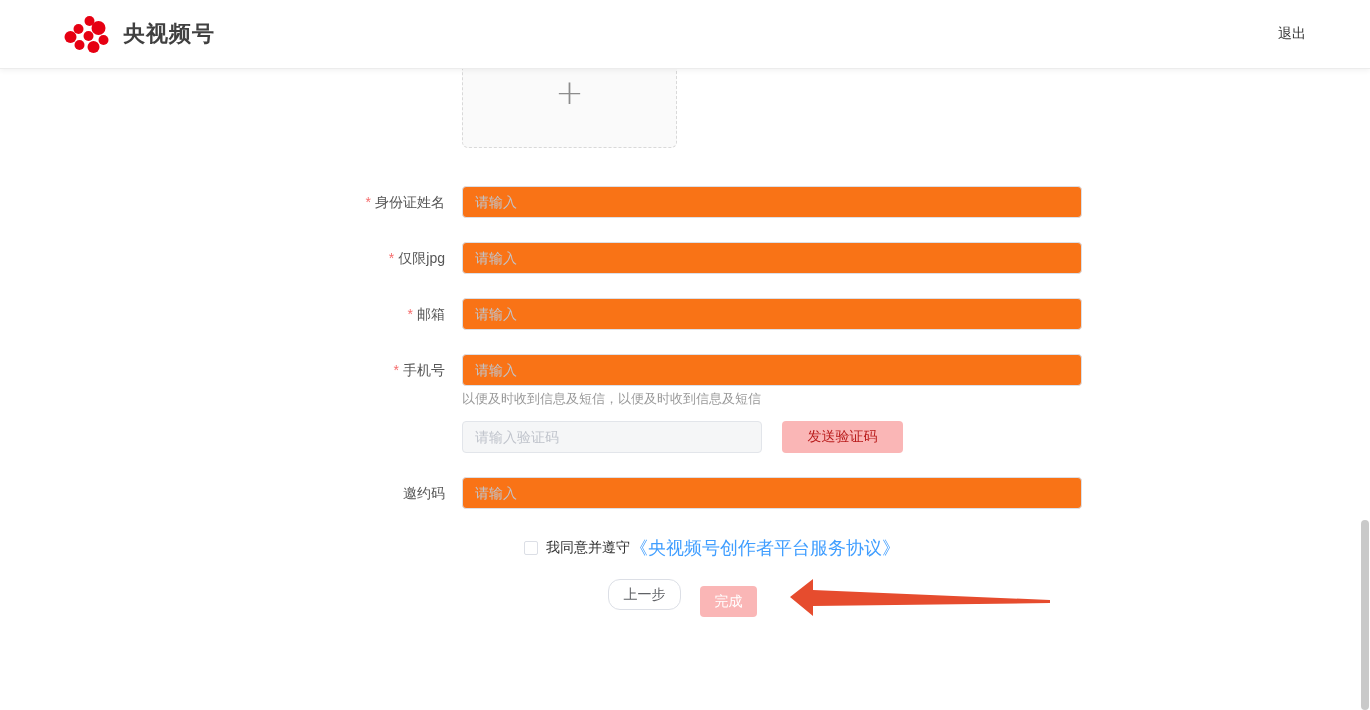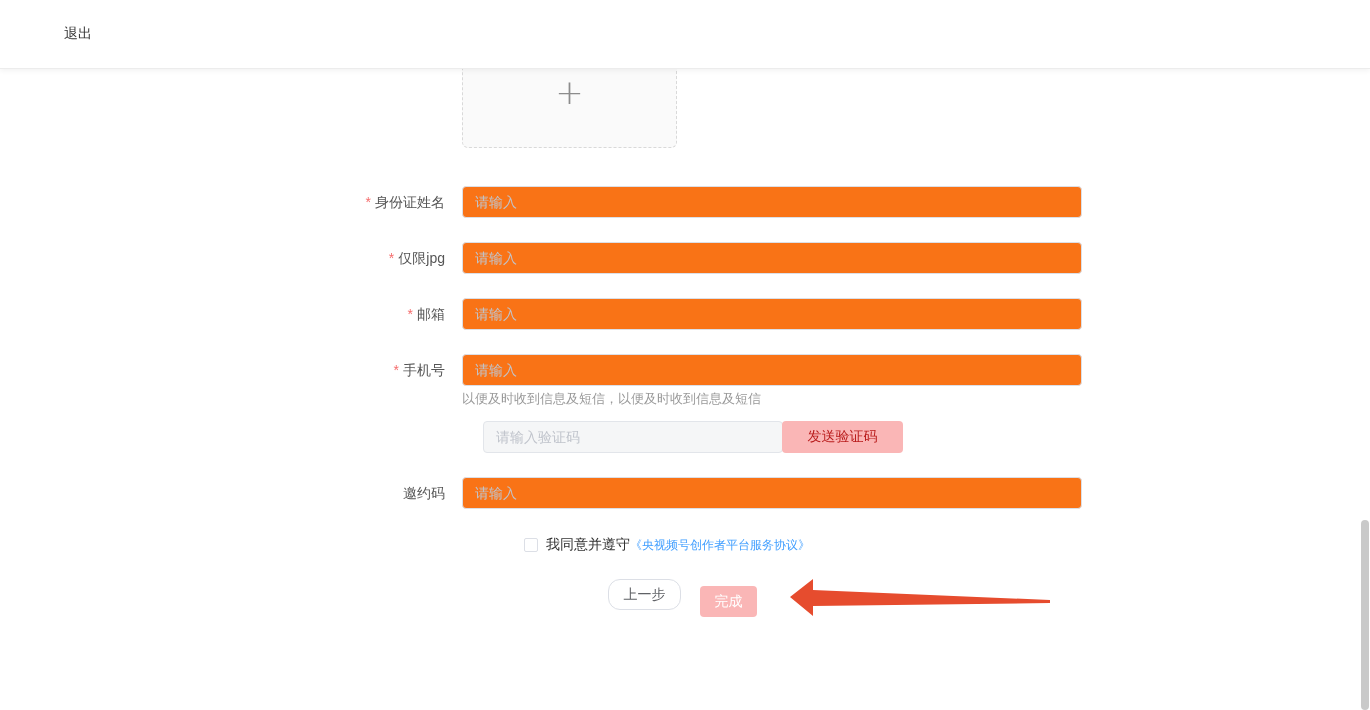--- a/index.html
+++ b/index.html
@@ -33,40 +33,55 @@
   .helper { position:absolute; left:462px; font-size:13px; color:#999; }
 
   .send-btn { position:absolute; left:782px; top:421px; width:121px; height:32px;
     background:#fab6b6; border:none; border-radius:4px; color:#b91c1c; font-size:14px;
     cursor:not-allowed; font-family:inherit; }
 
   .agree-row { position:absolute; left:524px; top:536px; display:flex; align-items:center; }
   .checkbox { width:14px; height:14px; border:1px solid #dcdfe6; border-radius:2px;
     background:#fff; cursor:pointer; flex:none; }
   .agree-text { font-size:14px; color:#333; margin-left:8px; }
-  .agree-link { font-size:12px; color:#409eff; cursor:pointer; text-decoration:none; }
+  .agree-link { font-size:18px; color:#409eff; cursor:pointer; text-decoration:none; }
 
   .back-btn { position:absolute; left:608px; top:579px; width:73px; height:31px;
     background:#fff; border:1px solid #dcdfe6; border-radius:12px; color:#606266;
     font-size:14px; cursor:pointer; font-family:inherit;text-align:center; }
   .finish-btn { position:absolute; left:700px; top:586px; width:57px; height:31px;
     background:#fab6b6; border:none; border-radius:4px; color:#fff;
     font-size:14px; cursor:not-allowed; font-family:inherit; }
 
   .arrow-svg { position:absolute; left:780px; top:565px; z-index:5; pointer-events:none; }
 
   .scrollbar-thumb { position:absolute; right:1px; top:520px; width:8px; height:190px;
     background:#c9c9c9; border-radius:4px; z-index:20; }
 </style>
 </head>
 <body>
 
 <div class="page">
 
   <div class="header">
+    <div class="brand">
+      <svg width="46" height="38" viewBox="0 0 45 38">
+        <g fill="#e60012">
+          <circle cx="25" cy="6" r="5"></circle>
+          <circle cx="14" cy="14" r="5"></circle>
+          <circle cx="34" cy="13" r="7"></circle>
+          <circle cx="6" cy="22" r="6"></circle>
+          <circle cx="24" cy="21" r="5"></circle>
+          <circle cx="39" cy="25" r="5"></circle>
+          <circle cx="15" cy="30" r="5"></circle>
+          <circle cx="29" cy="32" r="6"></circle>
+        </g>
+      </svg>
+      <span class="brand-name">央视频号</span>
+    </div>
     <span class="logout">退出</span>
   </div>
 
   <div class="upload-box">
     <span class="plus">+</span>
   </div>
 
   <div class="form-label" style="top:186px">
     <span class="req">*</span><span>身份证姓名</span>
   </div>
@@ -81,21 +96,21 @@
     <span class="req">*</span><span>邮箱</span>
   </div>
   <input class="txt-input" style="top: 298px;" type="text" placeholder="请输入">
 
   <div class="form-label" style="top:354px">
     <span class="req">*</span><span>手机号</span>
   </div>
   <input class="txt-input" style="top: 354px;" type="text" placeholder="请输入">
   <div class="helper" style="top:390px">以便及时收到信息及短信，以便及时收到信息及短信</div>
 
-  <input class="txt-input disabled" style="top: 421px; width: 300px; margin-left: 21px;" type="text" placeholder="请输入验证码">
+  <input class="txt-input disabled" style="top: 421px; width: 300px;" type="text" placeholder="请输入验证码">
   <button class="send-btn">发送验证码</button>
 
   <div class="form-label" style="top:477px">
     <span>邀约码</span>
   </div>
   <input class="txt-input" style="top: 477px;" type="text" placeholder="请输入">
 
   <div class="agree-row">
     <span class="checkbox"></span>
     <span class="agree-text">我同意并遵守</span>

